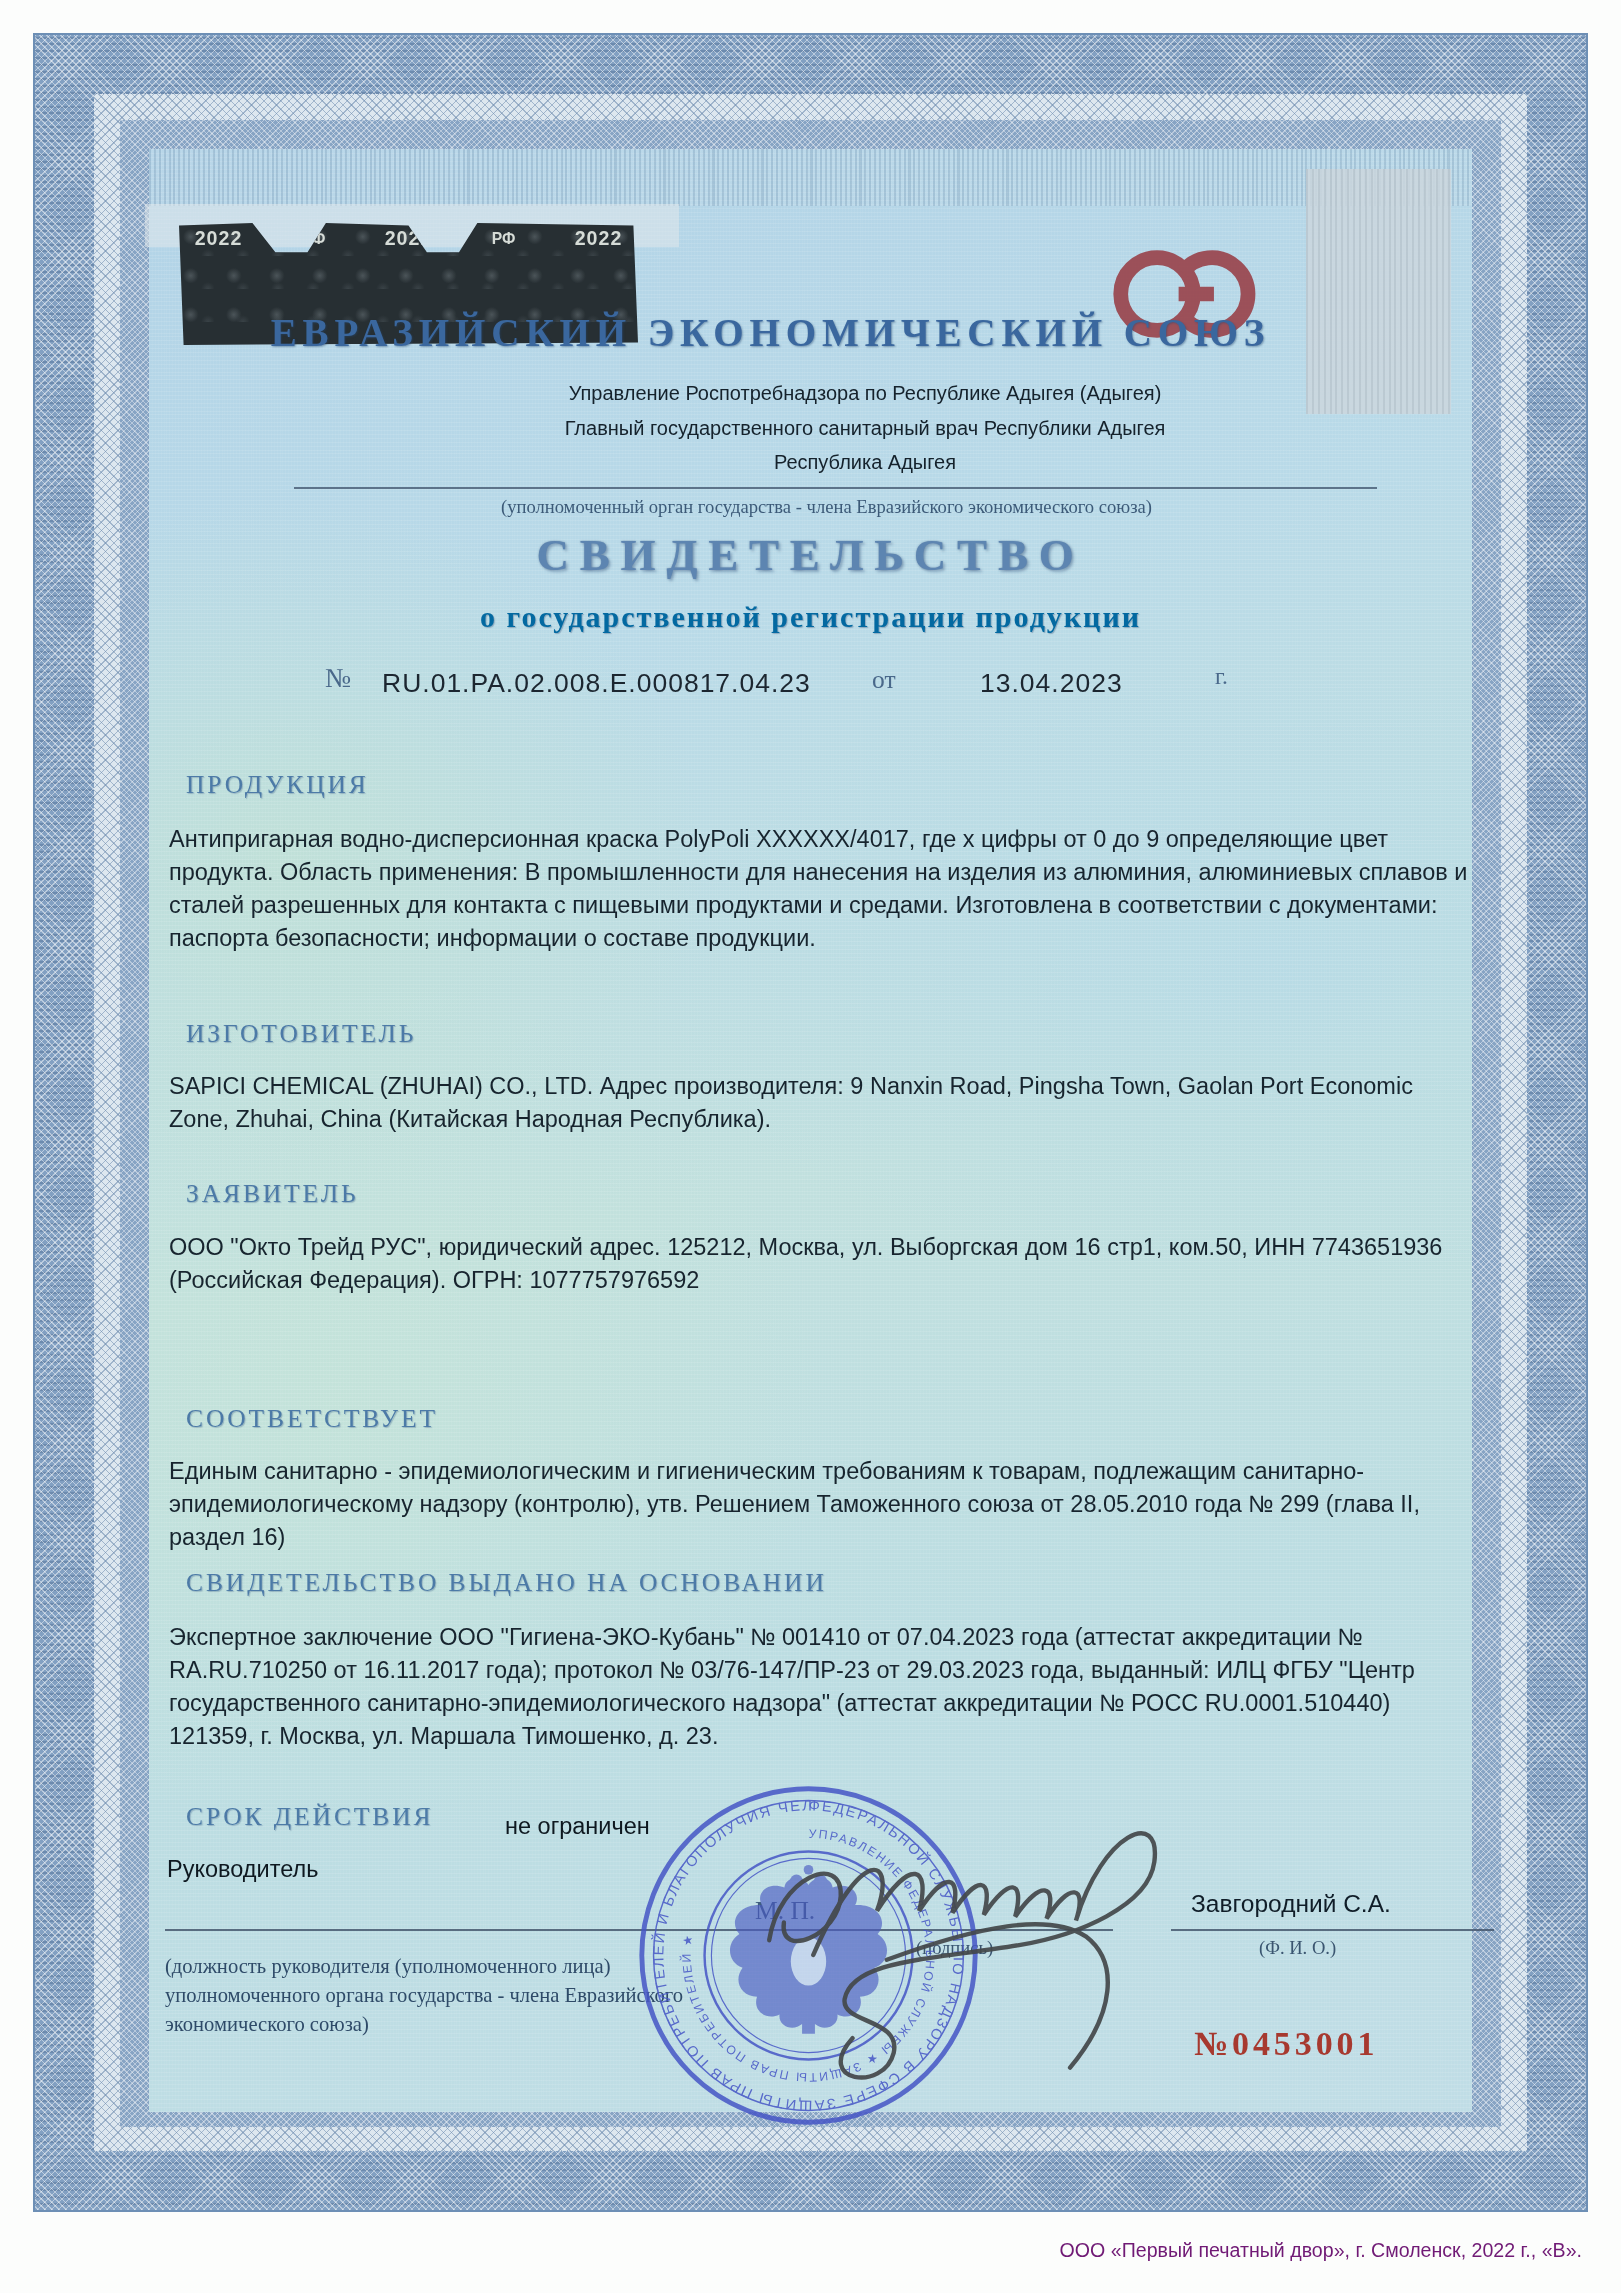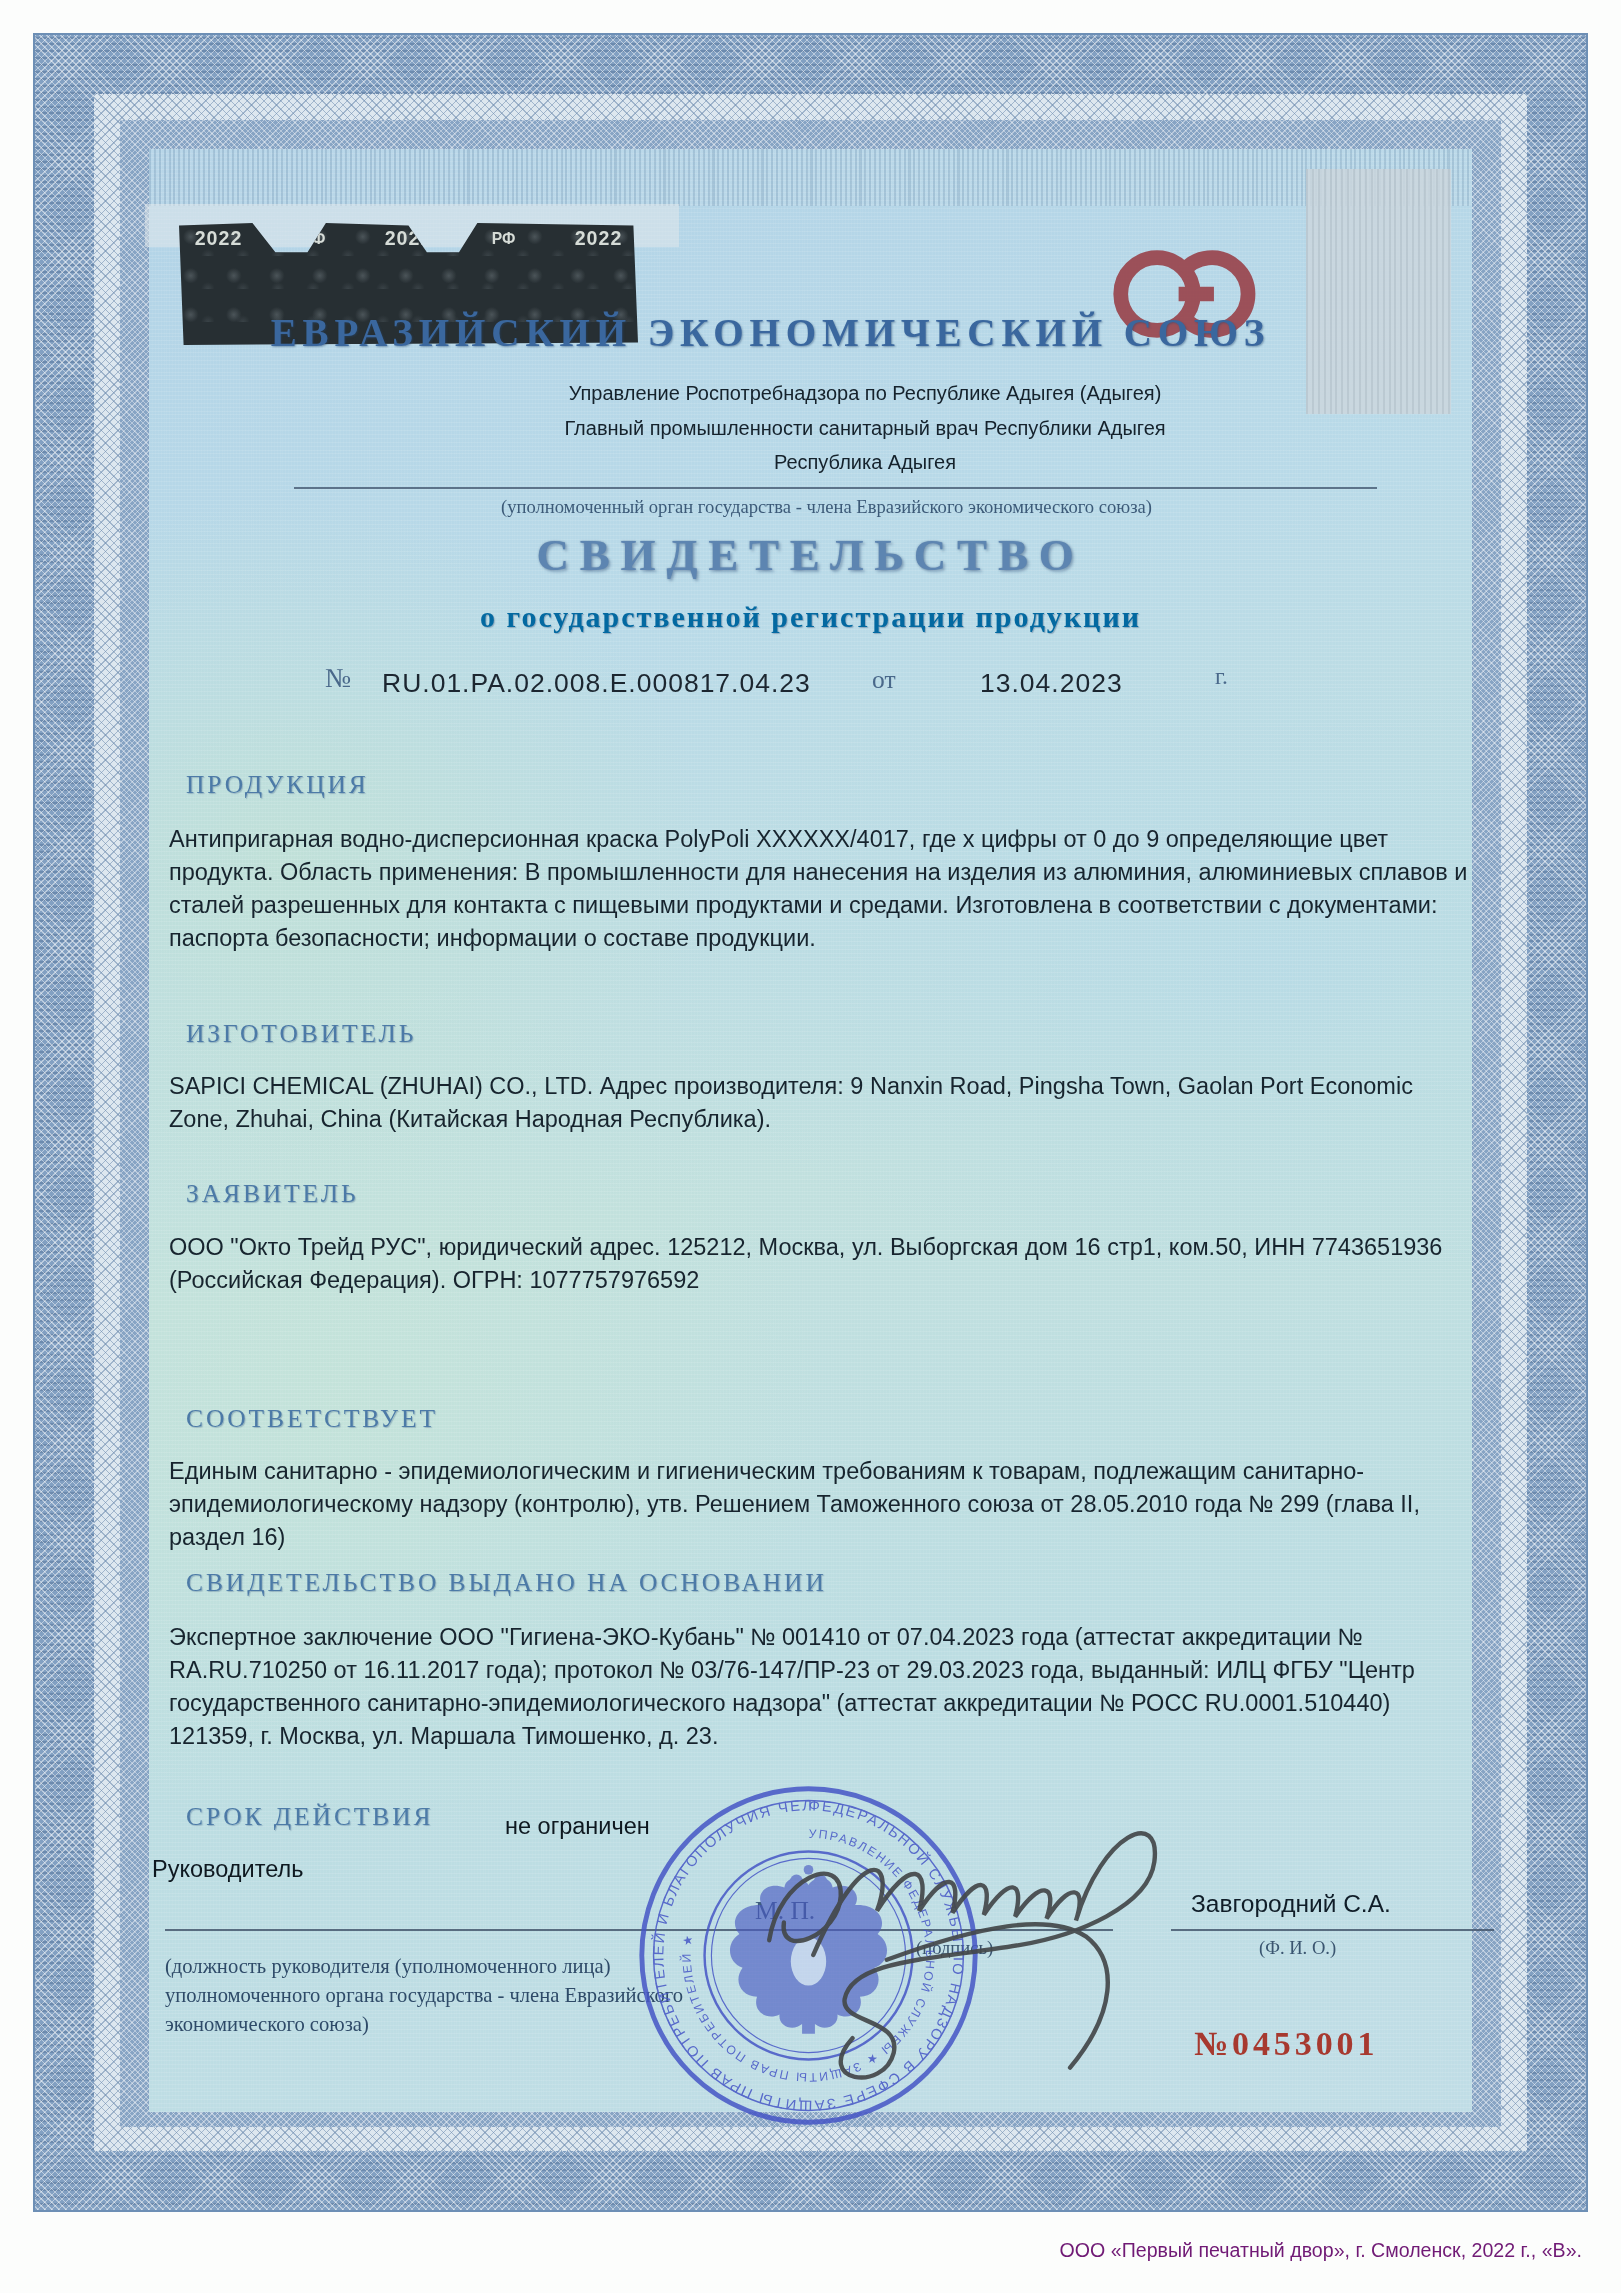--- a/index.html
+++ b/index.html
@@ -75,21 +75,21 @@
   .num-from{left:872px;top:665px;font-size:25.5px;}
   .num-date{left:980px;top:668px;font-size:26.5px;color:#1c2630;letter-spacing:1px;}
   .num-year{left:1215px;top:663px;font-size:23.5px;}
 
   
   .sec-title{left:186px;font:25.5px "Liberation Serif","DejaVu Serif",serif;letter-spacing:2.9px;
     color:#4c7aa7;text-shadow:1px 1px 1px rgba(60,95,135,.35);}
   .sec-body{left:169px;width:1304px;font-size:23.5px;color:#17242e;line-height:33px;}
 
   .validity-value{left:505px;top:1813px;font-size:23.5px;color:#0e1820;}
-  .head-label{left:152px;top:1856px;font-size:23.5px;color:#0e1820;}
+  .head-label{left:167px;top:1856px;font-size:23.5px;color:#0e1820;}
 
   .sig-line{height:2px;background:#3e5067;opacity:.8;}
   .pos-note{left:165px;top:1952px;width:549px;font-family:"Liberation Serif","DejaVu Serif",serif;
     font-size:20.6px;line-height:29px;color:#2e4a68;}
   .small-cap{font-family:"Liberation Serif","DejaVu Serif",serif;font-size:18.6px;color:#3a5570;}
   .mp-mark{left:755px;top:1896px;font-family:"Liberation Serif","DejaVu Serif",serif;
     font-size:25.5px;color:#3f5d80;}
   .sig-name{left:1191px;top:1890px;font-size:24.5px;color:#101d28;}
 
   .serial{left:1194px;top:2025px;font:bold 34px "Liberation Serif","DejaVu Serif",serif;
@@ -128,21 +128,21 @@
         <circle cx="52" cy="60" r="37"></circle>
         <path d="M 78 38 A 37 37 0 1 1 78 82"></path>
         <line x1="110" y1="60" x2="74" y2="60"></line>
       </g>
     </svg>
     <span class="logo-hidden-label">СЭ</span>
   </div>
 
   <div class="abs union-title">ЕВРАЗИЙСКИЙ ЭКОНОМИЧЕСКИЙ СОЮЗ</div>
   <div class="abs auth" style="top:382px;">Управление Роспотребнадзора по Республике Адыгея (Адыгея)</div>
-  <div class="abs auth" style="top:417px;">Главный промышленности санитарный врач Республики Адыгея</div>
+  <div class="abs auth" style="top:417px;">Главный государственного санитарный врач Республики Адыгея</div>
   <div class="abs auth" style="top:451px;">Республика Адыгея</div>
   <div class="abs auth-rule"></div>
   <div class="abs auth-note">(уполномоченный орган государства - члена Евразийского экономического союза)</div>
 
   <div class="abs doc-title">СВИДЕТЕЛЬСТВО</div>
   <div class="abs doc-sub">о государственной регистрации продукции</div>
 
   <div class="abs numrow-label num-sign">№</div>
   <div class="abs num-value">RU.01.PA.02.008.E.000817.04.23</div>
   <div class="abs numrow-label num-from">от</div>

